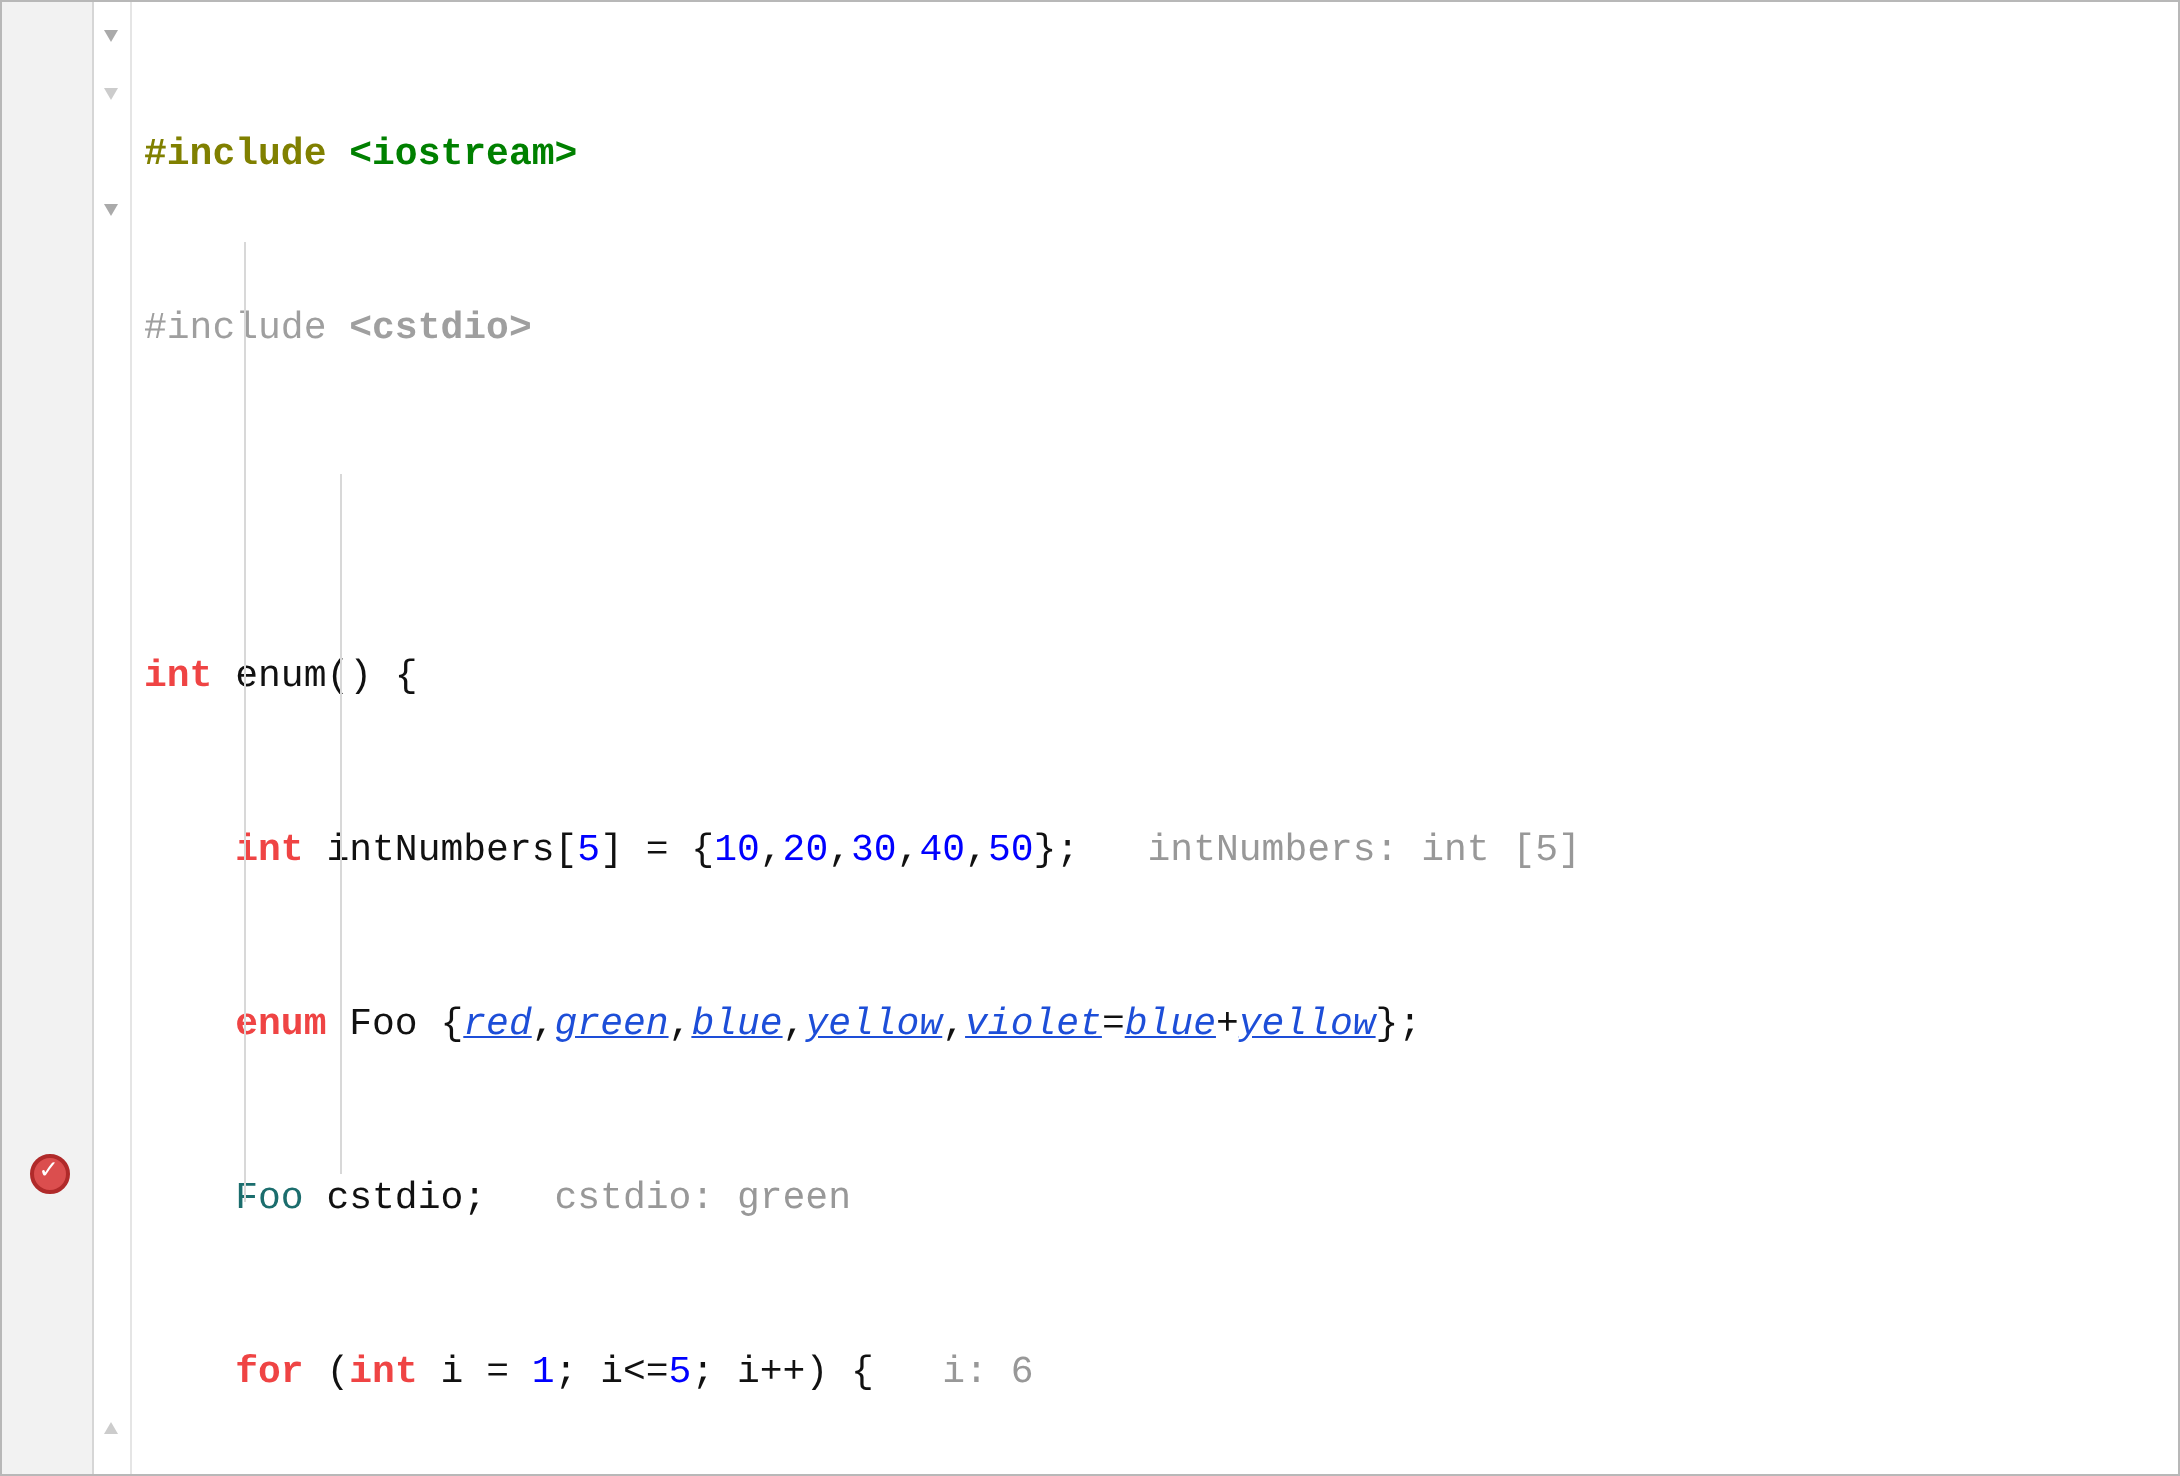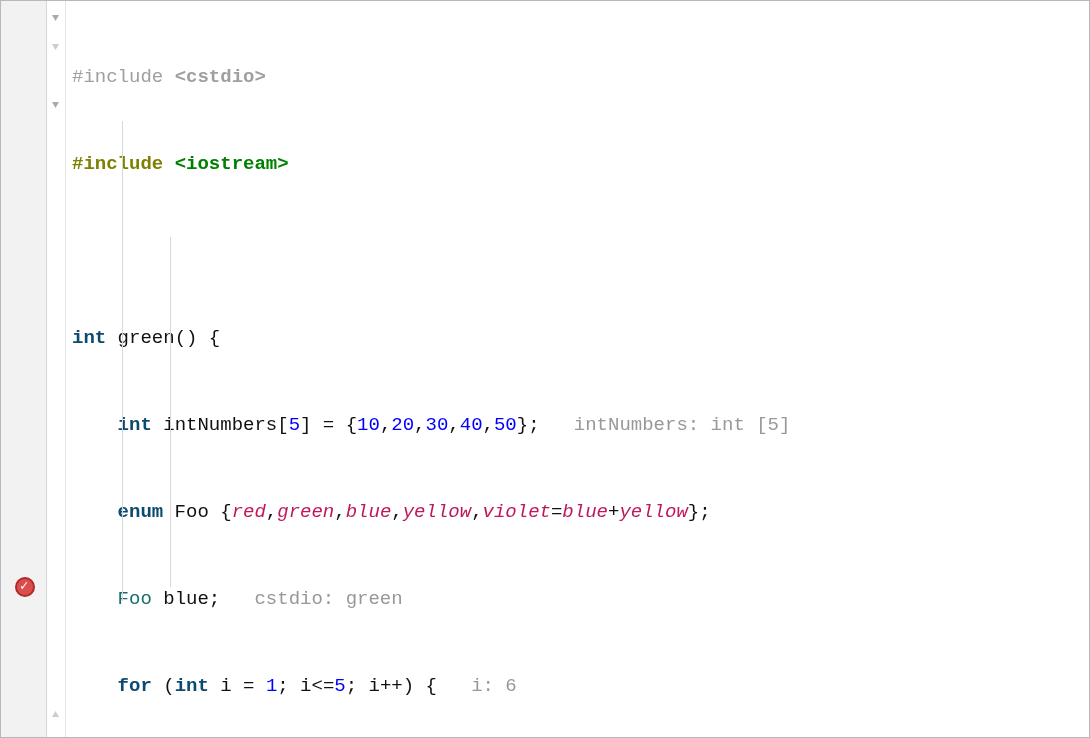--- a/index.html
+++ b/index.html
@@ -63,28 +63,28 @@
   }
   .breakpoint::after {
     content: "✓";
     color: #fff;
     font-size: 14px;
     font-weight: bold;
     position: absolute;
     left: 3px;
     top: -2px;
   }
-  .kw { color: #0c4a6e; font-weight: bold; margin-top: 28px; }
+  .kw { color: #ef4444; font-weight: bold; margin-top: 28px; }
   .pp { color: #808000; font-weight: bold; }
   .ppgray { color: #9f9f9f; }
   .inc { color: #008000; font-weight: bold; }
   .incgray { color: #9f9f9f; font-weight: bold;}
   .num { color: #0000ff; }
   .type { color: #1b6d6d; }
-  .enumv { color: #be185d; font-style: italic; }
+  .enumv { color: #1d4ed8; font-style: italic; text-decoration: underline; }
   .hint { color: #989898; }
   .id { color: #111; }
   .indent-guide {
     position: absolute;
     width: 1px;
     background: #d8d8d8;
     top: 0; bottom: 0;
   }
 </style>
 </head>
@@ -110,27 +110,27 @@
           <polygon points="2,2 9,2 5.5,8" fill="#aaa"></polygon>
         </svg>
       </div>
     <div class="fold-icon" style="top:708px;">
         <svg width="11" height="11">
           <polygon points="2,8 9,8 5.5,2" fill="#ccc"></polygon>
         </svg>
       </div>
   </div>
   <div class="code">
+    <div class="line"><span class="pp">#include </span><span class="inc">&lt;iostream&gt;</span></div>
     <div class="line"><span class="ppgray">#include </span><span class="incgray">&lt;cstdio&gt;</span></div>
-    <div class="line"><span class="pp">#include </span><span class="inc">&lt;iostream&gt;</span></div>
     <div class="line"></div>
-    <div class="line"><span class="kw">int</span><span class="id"> green() {</span></div>
+    <div class="line"><span class="kw">int</span><span class="id"> enum() {</span></div>
     <div class="line"><span>    </span><span class="kw">int</span><span class="id"> intNumbers[</span><span class="num">5</span><span class="id">] = {</span><span class="num">10</span><span>,</span><span class="num">20</span><span>,</span><span class="num">30</span><span>,</span><span class="num">40</span><span>,</span><span class="num">50</span><span class="id">};   </span><span class="hint">intNumbers: int [5]</span></div>
     <div class="line"><span>    </span><span class="kw">enum</span><span class="id"> Foo {</span><span class="enumv">red</span><span>,</span><span class="enumv">green</span><span>,</span><span class="enumv">blue</span><span>,</span><span class="enumv">yellow</span><span>,</span><span class="enumv">violet</span><span>=</span><span class="enumv">blue</span><span>+</span><span class="enumv">yellow</span><span class="id">};</span></div>
-    <div class="line"><span>    </span><span class="type">Foo</span><span class="id"> blue;   </span><span class="hint">cstdio: green</span></div>
+    <div class="line"><span>    </span><span class="type">Foo</span><span class="id"> cstdio;   </span><span class="hint">cstdio: green</span></div>
     <div class="line"><span>    </span><span class="kw">for</span><span class="id"> (</span><span class="kw">int</span><span class="id"> i = </span><span class="num">1</span><span class="id">; i&lt;=</span><span class="num">5</span><span class="id">; i++) {   </span><span class="hint">i: 6</span></div>
     
     
     
     
     
     
     
     
     

